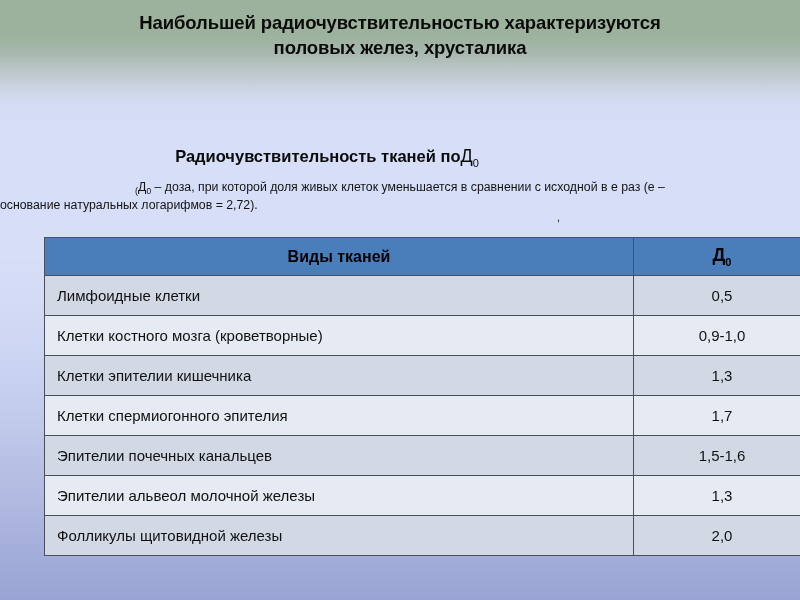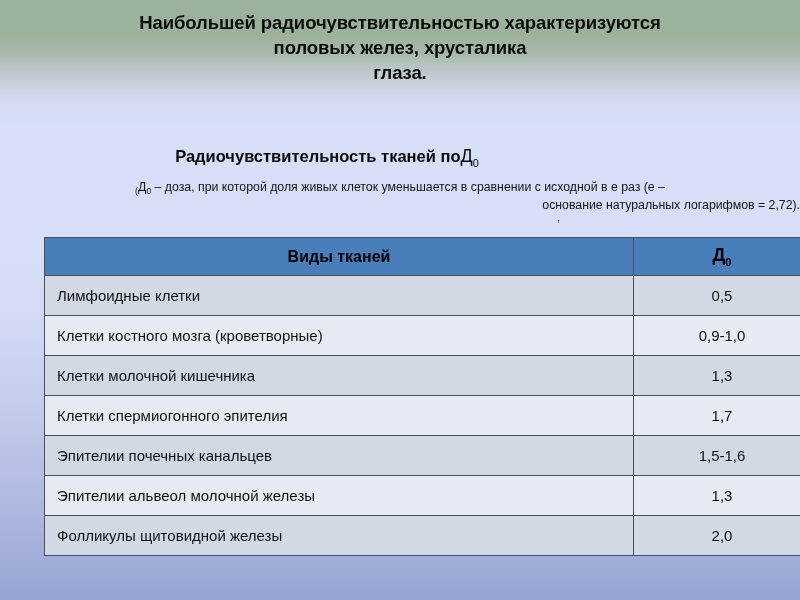--- a/index.html
+++ b/index.html
@@ -92,21 +92,21 @@
     vertical-align: -3px;
   }
   .note sub {
     font-size: 8.5px;
   }
   .note-line2 {
     position: absolute;
     top: 198px;
     left: 0;
     width: 800px;
-    text-align: right;
+    text-align: left;
     font-size: 12.3px;
     color: #141414;
   }
   .stray-comma {
     position: absolute;
     top: 211px;
     left: 557px;
     font-size: 11px;
     color: #1a1a1a;
   }
@@ -151,21 +151,20 @@
   .tissue-table tbody tr.even td { background: #e6eaf3; }
 </style>
 </head>
 <body>
 
 <div id="slide">
 
   <div class="title-block">
     <div class="title-line">Наибольшей радиочувствительностью характеризуются</div>
     <div class="title-line">половых желез, хрусталика</div>
-    <div class="title-line">глаза.</div>
   </div>
 
   <div class="section-heading">
     <span>Радиочувствительность тканей   по</span><span class="d0"><span>Д</span><sub>0</sub></span>
   </div>
 
   <div class="note"><span class="open-paren">(</span><span>Д</span><sub>0</sub><span> – доза, при которой доля живых клеток уменьшается в сравнении с исходной в  е  раз (е –</span></div>
   <div class="note-line2">основание натуральных логарифмов = 2,72).</div>
   <div class="stray-comma">,</div>
 
@@ -179,21 +178,21 @@
     <tbody id="table-body">
         <tr class="odd">
           <td class="col-name">Лимфоидные клетки</td>
           <td class="col-value">0,5</td>
         </tr>
         <tr class="even">
           <td class="col-name">Клетки костного мозга (кроветворные)</td>
           <td class="col-value">0,9-1,0</td>
         </tr>
         <tr class="odd">
-          <td class="col-name">Клетки  молочной кишечника</td>
+          <td class="col-name">Клетки  эпителии кишечника</td>
           <td class="col-value">1,3</td>
         </tr>
         <tr class="even">
           <td class="col-name">Клетки спермиогонного эпителия</td>
           <td class="col-value">1,7</td>
         </tr>
         <tr class="odd">
           <td class="col-name">Эпителии почечных канальцев</td>
           <td class="col-value">1,5-1,6</td>
         </tr>

